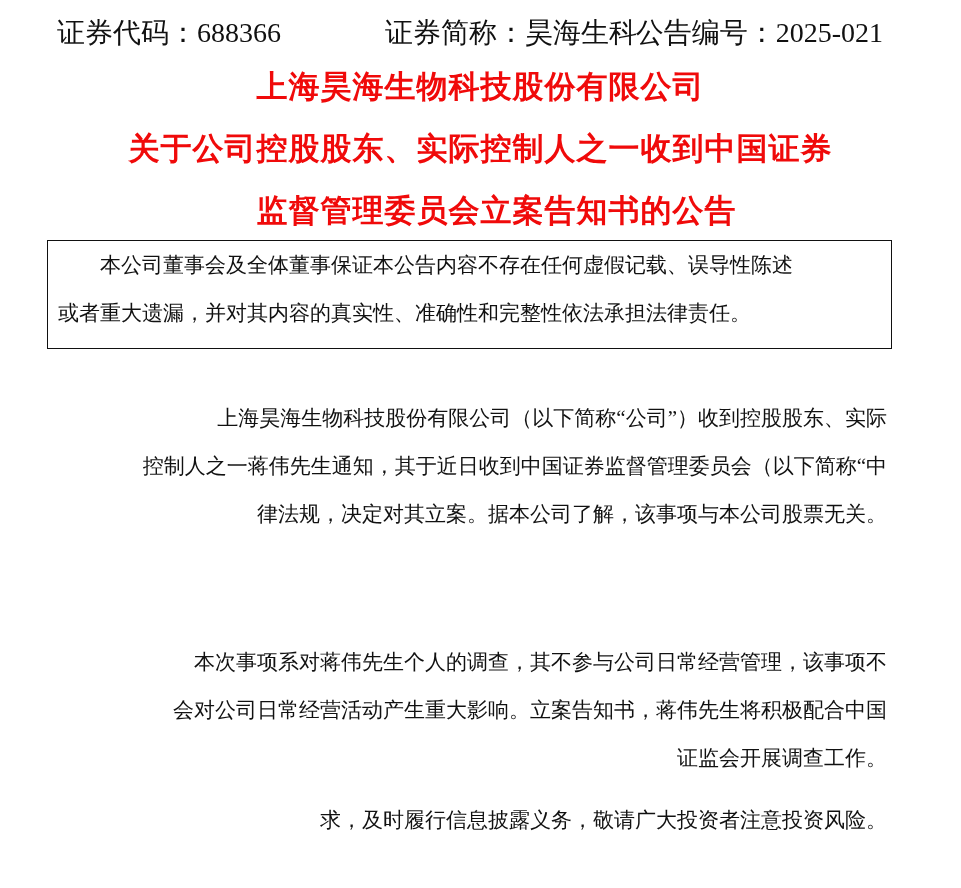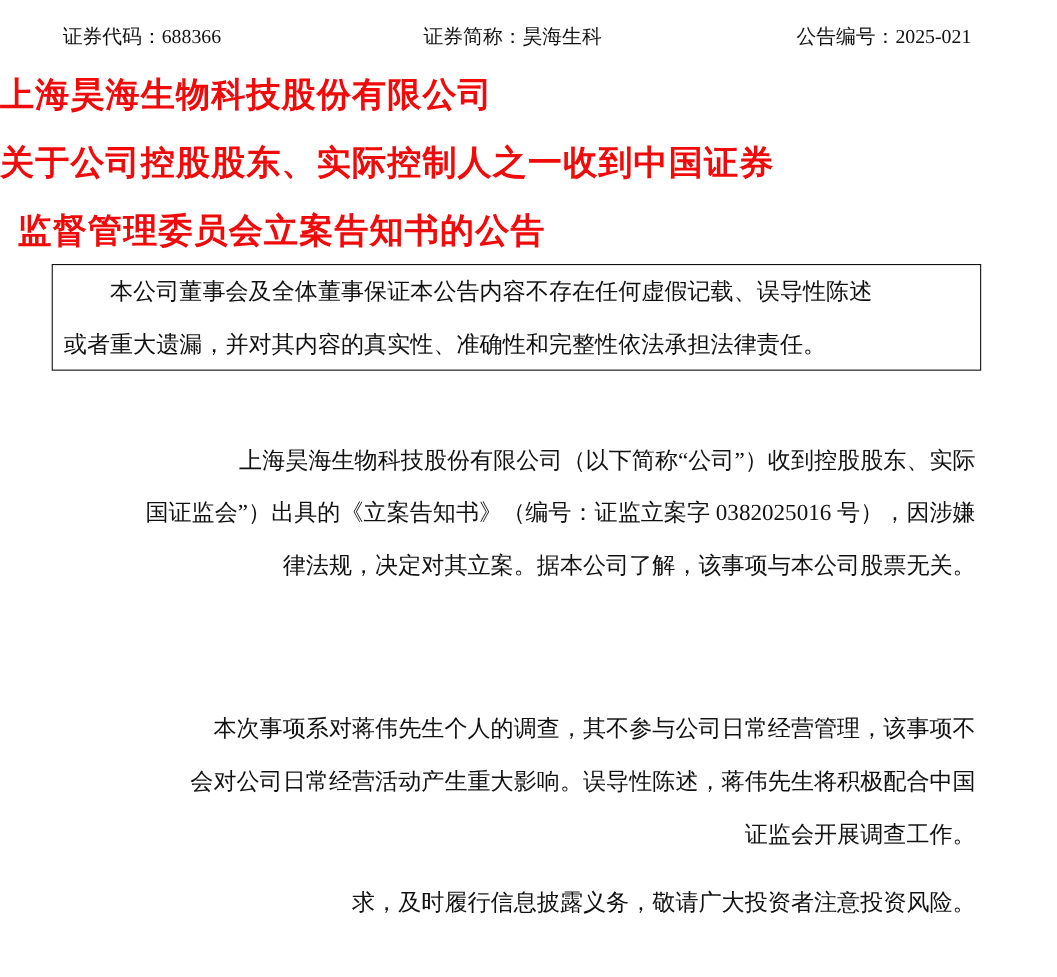--- a/index.html
+++ b/index.html
@@ -3,39 +3,39 @@
 <meta charset="utf-8">
 <style>
   html, body { margin: 0; padding: 0; background: #ffffff; }
   body {
     width: 961px; height: 888px; position: relative; overflow: hidden;
     font-family: "Liberation Serif", "DejaVu Serif", serif;
     color: #111111;
   }
   .header-line {
     position: absolute; top: 18px; left: 57px; width: 826px; height: 30px;
-    font-size: 18px; line-height: 30px;
+    font-size: 28px; line-height: 30px;
   }
   .header-line span { position: absolute; top: 0; white-space: nowrap; }
   .h-code { left: 0; }
   .h-name { left: 300px; margin-left: 28px; }
   .h-no { right: 0; text-align: right; }
 
   .title {
-    position: absolute; left: 0; width: 961px; text-align: left;
+    position: absolute; left: 0; width: 961px; text-align: center;
     font-family: "DejaVu Sans", "Liberation Sans", sans-serif;
     font-weight: bold; color: #f00a0a; font-size: 31px; line-height: 40px;
     letter-spacing: 1px;
   }
   .t1 { top: 66px; }
   .t2 { top: 128px; }
   .t3 { top: 190px; margin-left: 16px; }
 
   .notice-box {
-    position: absolute; left: 47px; top: 240px; width: 845px; height: 97px;
+    position: absolute; left: 47px; top: 240px; width: 845px; height: 109px;
     border: 1.5px solid #111;
     box-sizing: border-box;
   }
   .notice-box p {
     margin: 0; position: absolute; left: 10px; width: 830px;
     font-size: 21px; line-height: 48px; white-space: nowrap;
   }
   .nb1 { top: 0px; text-indent: 42px; }
   .nb2 { top: 48px; }
 
@@ -62,25 +62,25 @@
 <div class="title t2">关于公司控股股东、实际控制人之一收到中国证券</div>
 <div class="title t3">监督管理委员会立案告知书的公告</div>
 
 <div class="notice-box">
   <p class="nb1">本公司董事会及全体董事保证本公告内容不存在任何虚假记载、误导性陈述</p>
   <p class="nb2">或者重大遗漏，并对其内容的真实性、准确性和完整性依法承担法律责任。</p>
 </div>
 
 <div class="para p1">
   <span class="line first">上海昊海生物科技股份有限公司（以下简称“公司”）收到控股股东、实际</span>
-  <span class="line">国证监会”）出具的《立案告知书》（编号：证监立案字 0382025016 号），因涉嫌</span>
+  <span class="line">控制人之一蒋伟先生通知，其于近日收到中国证券监督管理委员会（以下简称“中</span>
   <span class="line">律法规，决定对其立案。据本公司了解，该事项与本公司股票无关。</span>
 </div>
 
 <div class="para p2">
   <span class="line first">本次事项系对蒋伟先生个人的调查，其不参与公司日常经营管理，该事项不</span>
-  <span class="line">会对公司日常经营活动产生重大影响。误导性陈述，蒋伟先生将积极配合中国</span>
+  <span class="line">会对公司日常经营活动产生重大影响。立案告知书，蒋伟先生将积极配合中国</span>
   <span class="line">证监会开展调查工作。</span>
 </div>
 
 <div class="para p3">
   <span class="line">求，及时履行信息披露义务，敬请广大投资者注意投资风险。</span>
 </div>
 
 </body></html>

